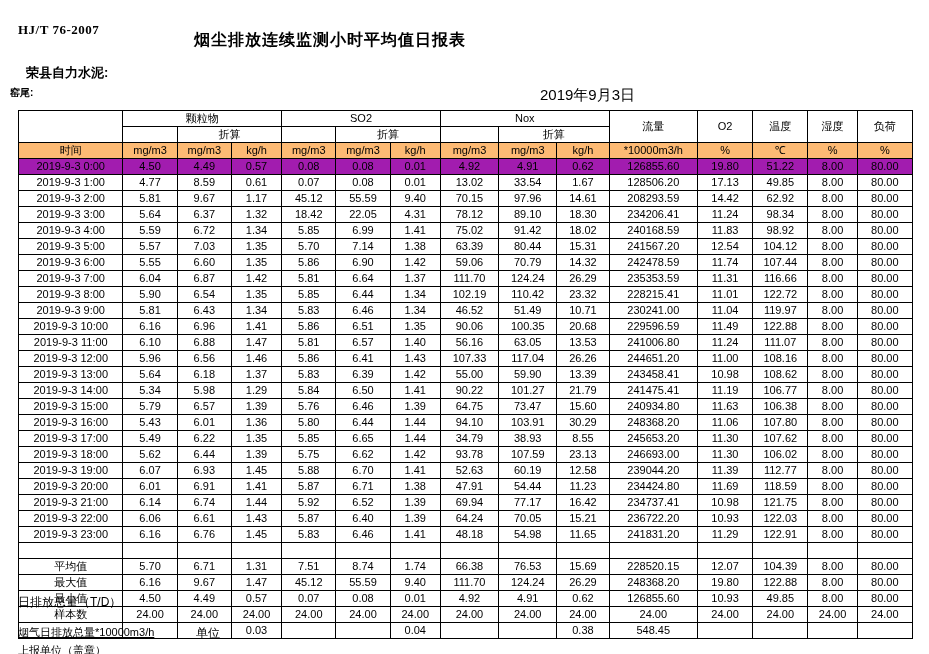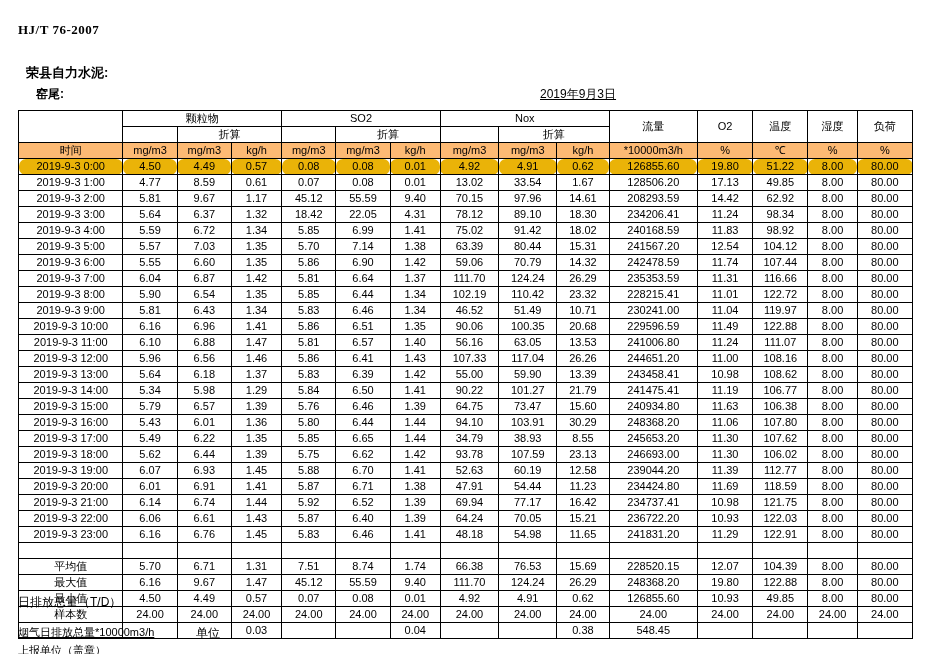--- a/index.html
+++ b/index.html
@@ -44,31 +44,30 @@
   .company {
     position: absolute;
     left: 18px;
     top: 64px;
     font-size: 13px;
     font-weight: bold;
     margin-left: 8px;
   }
   .unit-name {
     position: absolute;
-    left: 36px;
+    left: 10px;
     top: 86px;
-    font-size: 12px;
+    font-size: 10px;
     font-weight: bold;
   }
   .report-date {
     position: absolute;
     left: 540px;
     top: 86px;
-    font-size: 12px;
-    text-decoration: underline;
+    font-size: 15px;
   }
   table.main {
     position: absolute;
     left: 18px;
     top: 110px;
     border-collapse: collapse;
     table-layout: fixed;
     width: 895px;
     font-size: 11px;
     padding-left: 40px;
@@ -92,22 +91,21 @@
   }
   .unit-row td {
     font-size: 10px;
     background: #fdba74;
   }
   .time-header {
     background: #d9ead3;
     font-size: 12px;
   }
   .first-data-row td {
-    background: #eab308;
-    border-radius: 7px;
+    background: #a21caf;
   }
   td.time-col {
     text-align: center;
   }
   .summary-label {
     text-align: center;
   }
   .spacer-row td {
     border-left: 1px solid #000;
     border-right: 1px solid #000;
@@ -144,20 +142,21 @@
   .noborder-row td {
     border: none;
   }
 </style>
 </head>
 <body>
 
 <div class="page">
 
   <div class="std-code">HJ/T  76-2007</div>
+  <div class="doc-title">烟尘排放连续监测小时平均值日报表</div>
   <div class="company">荣县自力水泥:</div>
   <div class="unit-name">窑尾:</div>
   <div class="report-date">2019年9月3日</div>
 
   <table class="main">
     <colgroup>
       <col style="width:104px">
       <col style="width:54px">
       <col style="width:54px">
       <col style="width:50px">

